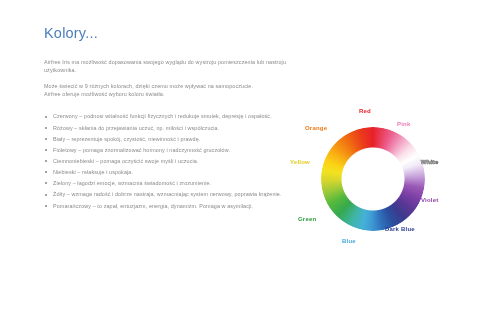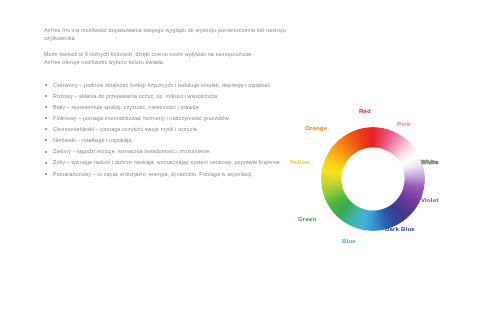--- a/index.html
+++ b/index.html
@@ -150,20 +150,21 @@
       0 0.4px 0 #777, 0 -0.4px 0 #777;
   }
 </style>
 </head>
 <body>
 
 <div class="page">
 
   <div class="left-col">
 
+    <h1 class="page-title">Kolory...</h1>
 
     <p class="intro">Airfree Iris ma możliwość dopasowania swojego wyglądu do wystroju pomieszczenia lub nastroju użytkownika.</p>
 
     <p class="intro second">
       <span class="ln">Może świecić w 9 różnych kolorach, dzięki czemu może wpływać na samopoczucie.</span>
       <span class="ln">Airfree oferuje możliwość wyboru koloru światła.</span>
     </p>
 
     <ul class="bullet-list">
       <li>Czerwony – podnosi witalność funkcji fizycznych i redukuje  smutek, depresję i ospałość.</li>

